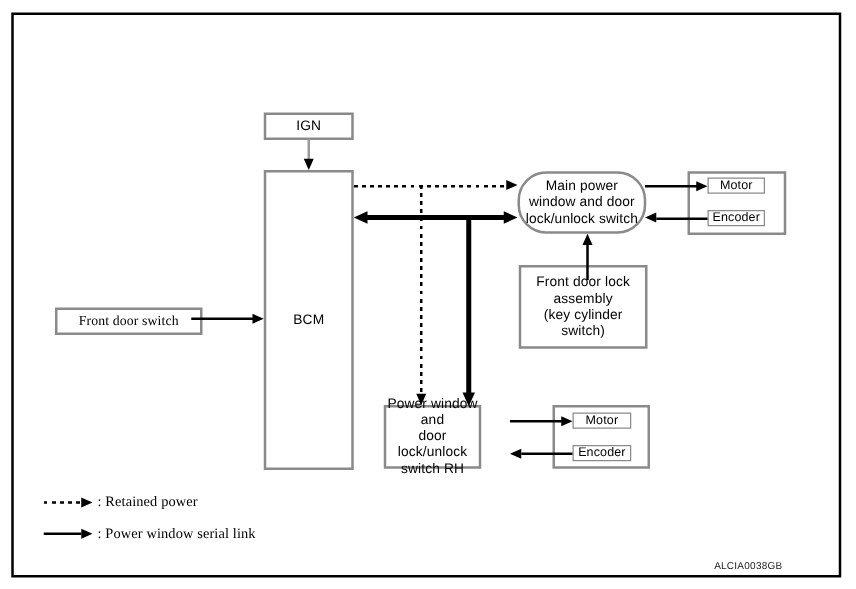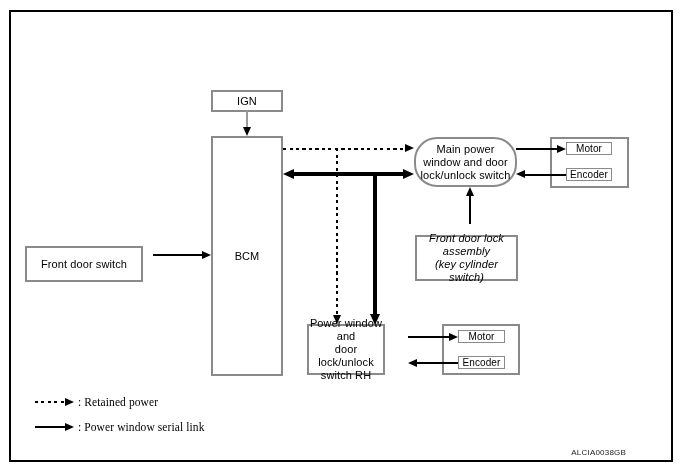--- a/index.html
+++ b/index.html
@@ -78,27 +78,27 @@
 <body>
 
 <div class="canvas">
 
   <div class="frame" style="left:9px; top:10px; width:664px; height:452px;"></div>
 
   <div class="box" style="left:211px; top:136px; width:72px; height:240px;">BCM</div>
 
   <div class="box" style="left:211px; top:90px; width:72px; height:22px;">IGN</div>
 
-  <div class="box" style="left:25px; top:246px; width:118px; height:36px;">Front door switch</div>
+  <div class="box" style="left:44px; top:246px; width:118px; height:22px;font-family:Liberation Serif, serif;">Front door switch</div>
 
   <div class="box" style="left:414px; top:137px; width:103px; height:50px;border-radius:23px;">Main power
 window and door
 lock/unlock switch</div>
 
-  <div class="box" style="left:415px; top:235px; width:103px; height:46px;font-style:italic;">Front door lock
+  <div class="box" style="left:415px; top:212px; width:103px; height:67px;">Front door lock
 assembly
 (key cylinder switch)</div>
 
   <div class="box" style="left:550px; top:137px; width:79px; height:51px;"></div>
   <div class="box small" style="left:566px; top:142px; width:46px; height:13px;">Motor</div>
   <div class="box small" style="left:566px; top:168px; width:46px; height:13px;">Encoder</div>
 
   <div class="box" style="left:307px; top:324px; width:78px; height:51px;">Power window and
 door lock/unlock
 switch RH</div>

